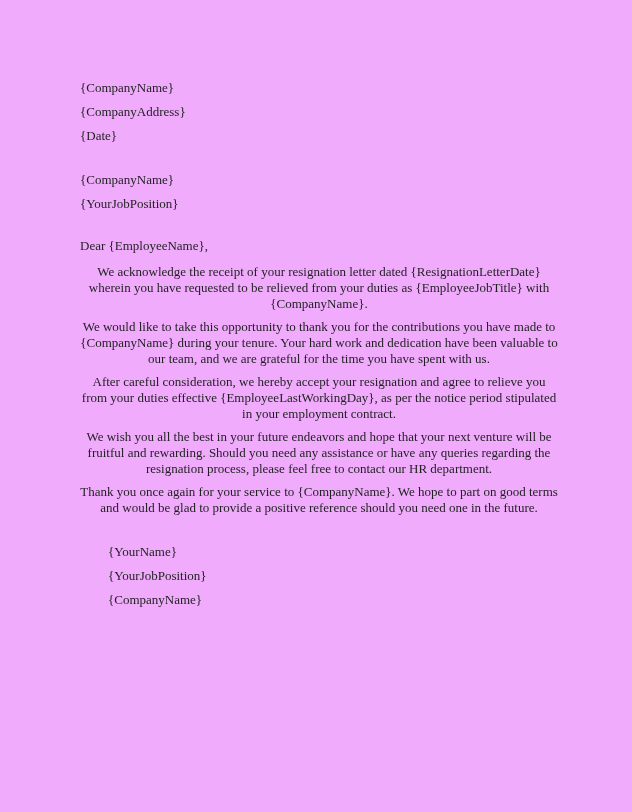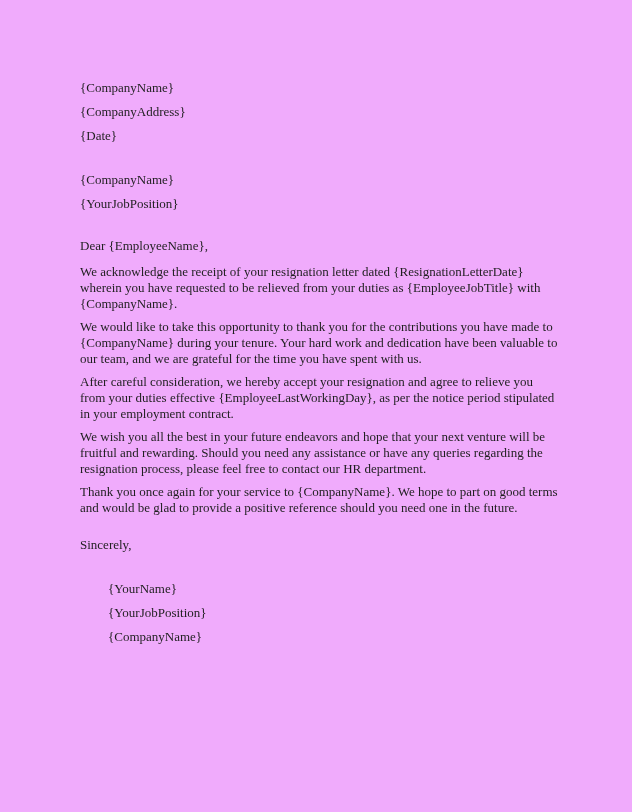--- a/index.html
+++ b/index.html
@@ -34,20 +34,21 @@
   .salutation {
     margin-top: 26px !important;
     margin-bottom: 10px !important;
   }
   .subject {
     font-weight: bold;
     margin-bottom: 8px !important;
   }
   .para {
     margin-bottom: 7px !important;
+    text-align: center;
   }
   .closing {
     margin-top: 21px !important;
   }
   .signature-block {
     margin-top: 28px;
     margin-left: 28px;
   }
 </style>
 </head>
@@ -69,21 +70,20 @@
 
     <p class="salutation">Dear {EmployeeName},</p>
 
 
     <p class="para">We acknowledge the receipt of your resignation letter dated {ResignationLetterDate} wherein you have requested to be relieved from your duties as {EmployeeJobTitle} with {CompanyName}.</p>
     <p class="para">We would like to take this opportunity to thank you for the contributions you have made to {CompanyName} during your tenure. Your hard work and dedication have been valuable to our team, and we are grateful for the time you have spent with us.</p>
     <p class="para">After careful consideration, we hereby accept your resignation and agree to relieve you from your duties effective {EmployeeLastWorkingDay}, as per the notice period stipulated in your employment contract.</p>
     <p class="para">We wish you all the best in your future endeavors and hope that your next venture will be fruitful and rewarding. Should you need any assistance or have any queries regarding the resignation process, please feel free to contact our HR department.</p>
     <p class="para">Thank you once again for your service to {CompanyName}. We hope to part on good terms and would be glad to provide a positive reference should you need one in the future.</p>
 
-    <p class="closing">Sincerely,</p>
 
     <div class="signature-block">
       <p class="addr-line">{YourName}</p>
       <p class="addr-line">{YourJobPosition}</p>
       <p>{CompanyName}</p>
     </div>
 
   </div>
 </div>
 

